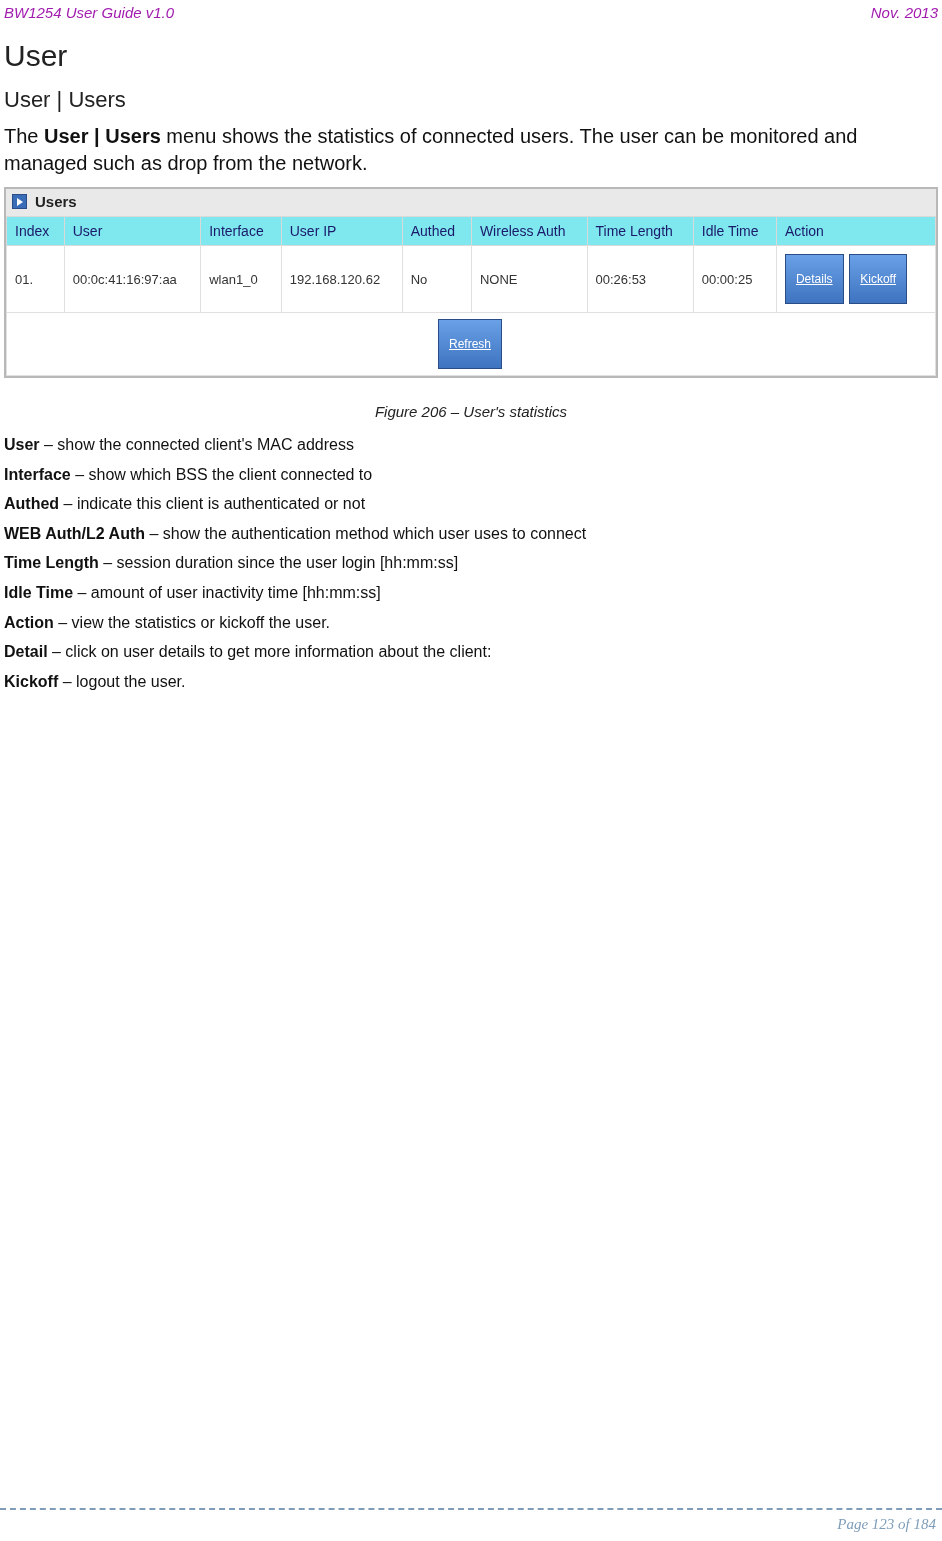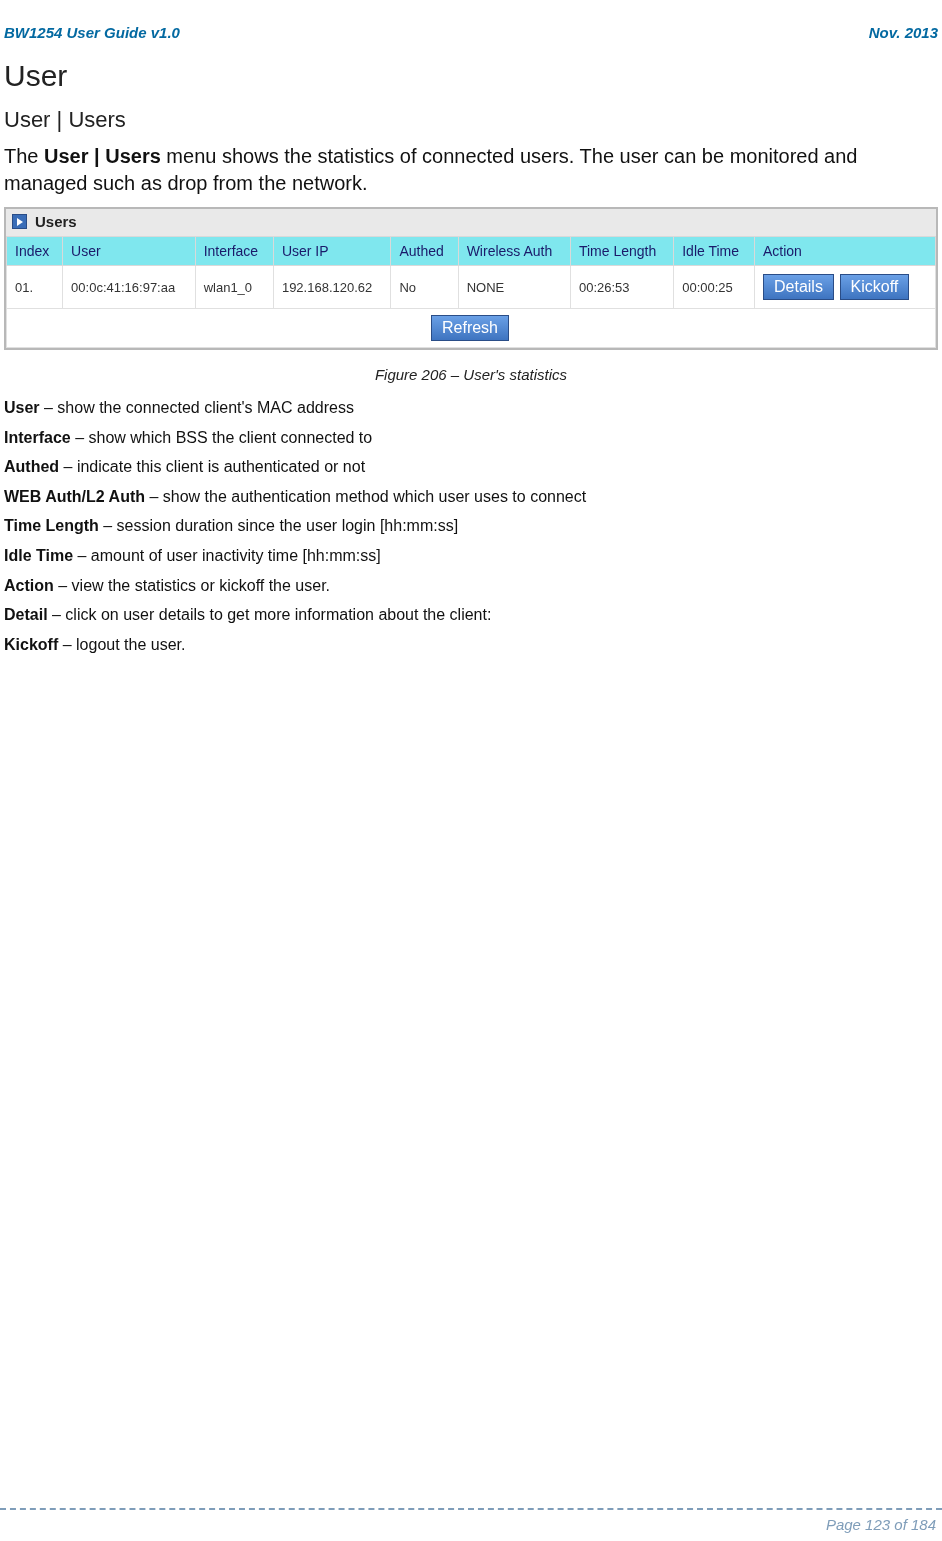--- a/index.html
+++ b/index.html
@@ -11,25 +11,24 @@
       font-family: Arial, Helvetica, sans-serif;
       background: #fff;
       width: 942px;
       height: 1541px;
       position: relative;
       padding: 0;
     }
     .page-header {
       display: flex;
       justify-content: space-between;
-      padding: 24px 4px 18px 4px;
-      color: #0369a1;
+      padding: 4px 4px 18px 4px;
+      color: #a21caf;
       font-size: 15px;
       font-style: italic;
-      font-weight: bold;
     }
     .content {
       padding: 0 4px;
     }
     h1.user-title {
       font-size: 30px;
       font-weight: normal;
       color: #222;
       margin-bottom: 14px;
     }
@@ -44,21 +43,21 @@
       color: #111;
       line-height: 1.35;
       margin-bottom: 10px;
     }
     .intro strong {
       font-weight: bold;
     }
     .table-wrap {
       border: 2px solid #b8b8b8;
       background: #e9e9e9;
-      margin-bottom: 16px;
+      margin-bottom: 25px;
     }
     .table-title-row {
       display: flex;
       align-items: center;
       padding: 4px 6px 6px 6px;
       font-size: 15px;
       font-weight: bold;
       color: #222;
     }
     .arrow-icon {
@@ -94,27 +93,28 @@
       padding: 8px 8px;
       border: 1px solid #e0e0e0;
       color: #333;
       vertical-align: middle;
     }
     .action-cell {
       white-space: nowrap;
     }
     .btn {
       display: inline-block;
-      padding: 3px 10px;
-      font-size: 16px;
+      padding: 17px 10px;
+      font-size: 12px;
       color: #fff;
       background: linear-gradient(#6aa0e6, #3e74c0);
       border: 1px solid #2a4d87;
       cursor: pointer;
       margin-right: 2px;
+      text-decoration: underline;
     }
     .refresh-row td {
       text-align: center;
       padding: 6px;
       background: #fff;
     }
     .figure-caption {
       font-style: italic;
       font-size: 15px;
       color: #222;
@@ -134,20 +134,21 @@
       position: absolute;
       bottom: 8px;
       left: 0;
       right: 0;
       border-top: 2px dashed #7f9db9;
       padding: 6px 6px 0 0;
       text-align: right;
       color: #7f9db9;
       font-style: italic;
       font-size: 15px;
+      font-family: Liberation Serif, serif;
     }
   </style>
 </head>
 <body>
 
 <div class="page-header">
   <span>BW1254 User Guide v1.0</span>
   <span>Nov.  2013</span>
 </div>
 

